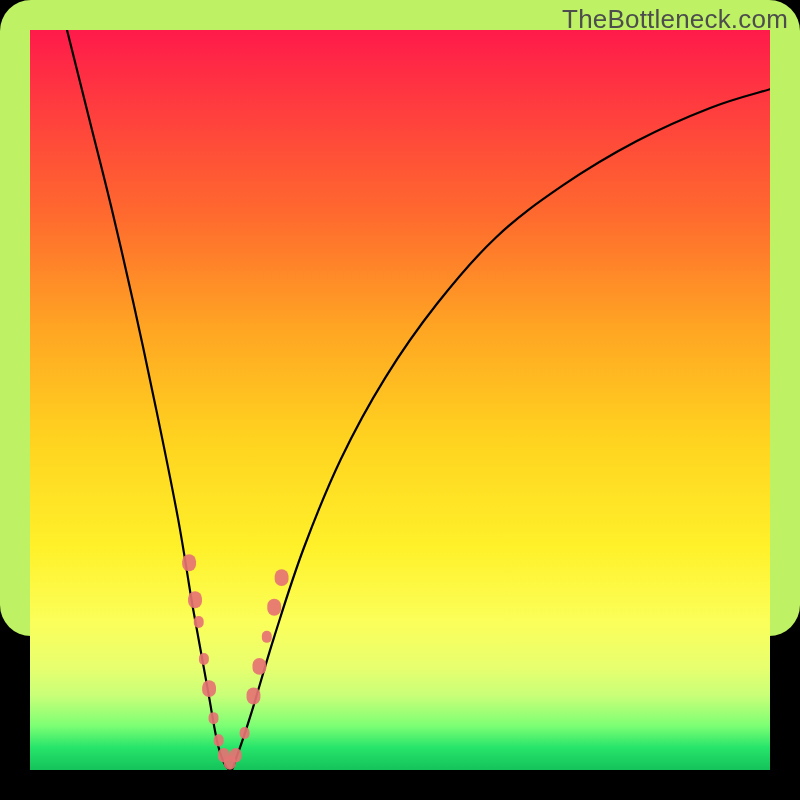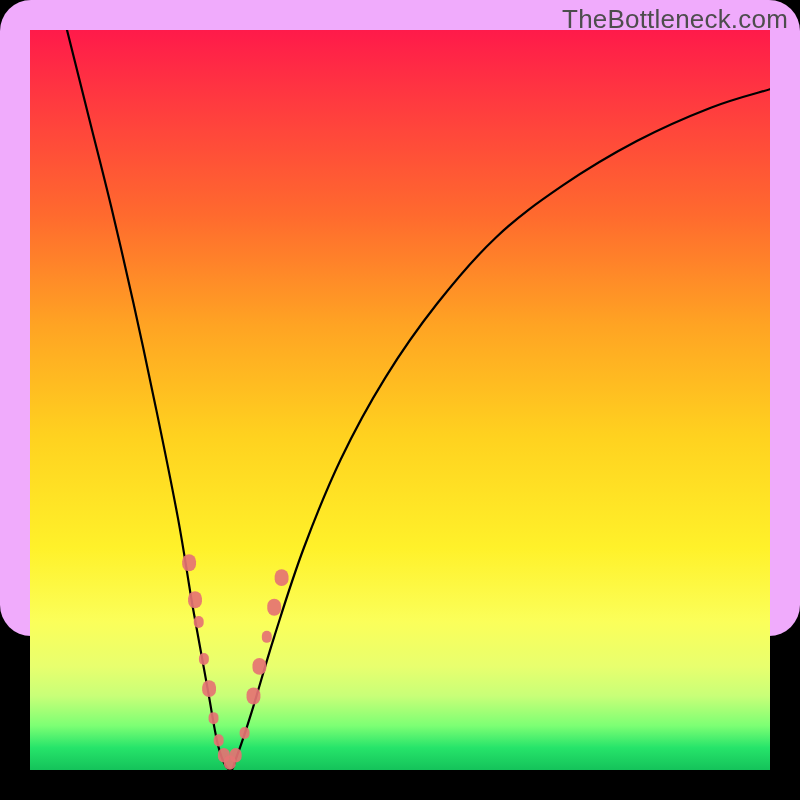--- a/index.html
+++ b/index.html
@@ -10,21 +10,21 @@
     overflow: hidden;
     background: #000;
     font-family: Arial, Helvetica, sans-serif;
   }
   .frame {
     position: absolute;
     top: 0;
     left: 0;
     width: 800px;
     height: 636px;
-    background: #f0abfc;
+    background: #bef264;
     border-radius: 31px;
   }
   .plot {
     position: absolute;
     top: 30px;
     left: 30px;
     width: 740px;
     height: 740px;
     overflow: hidden;
   }

